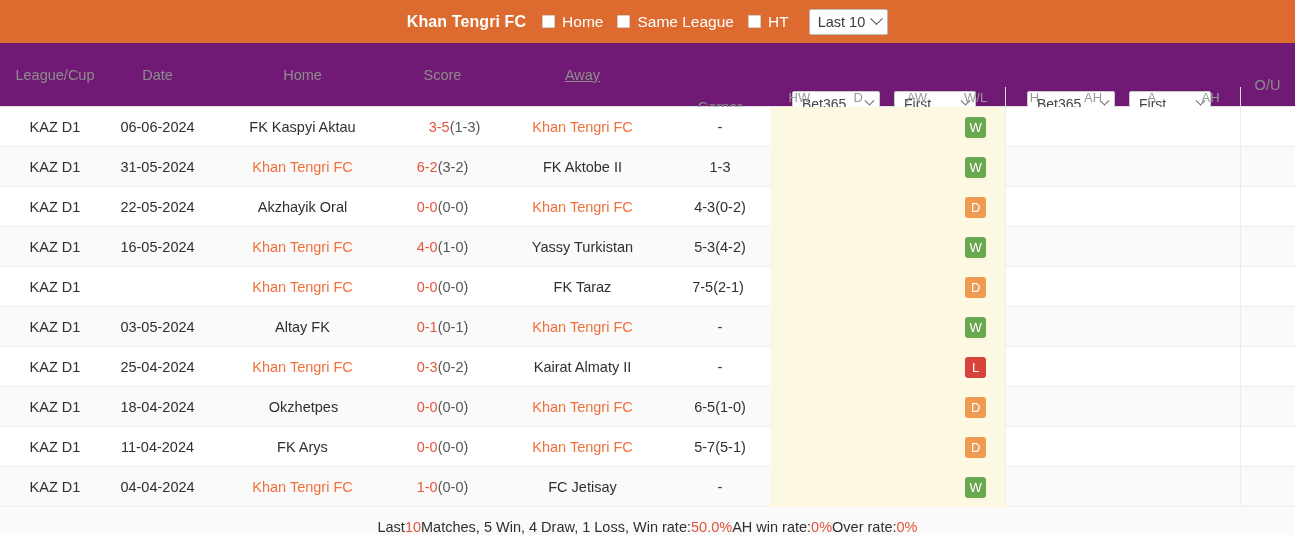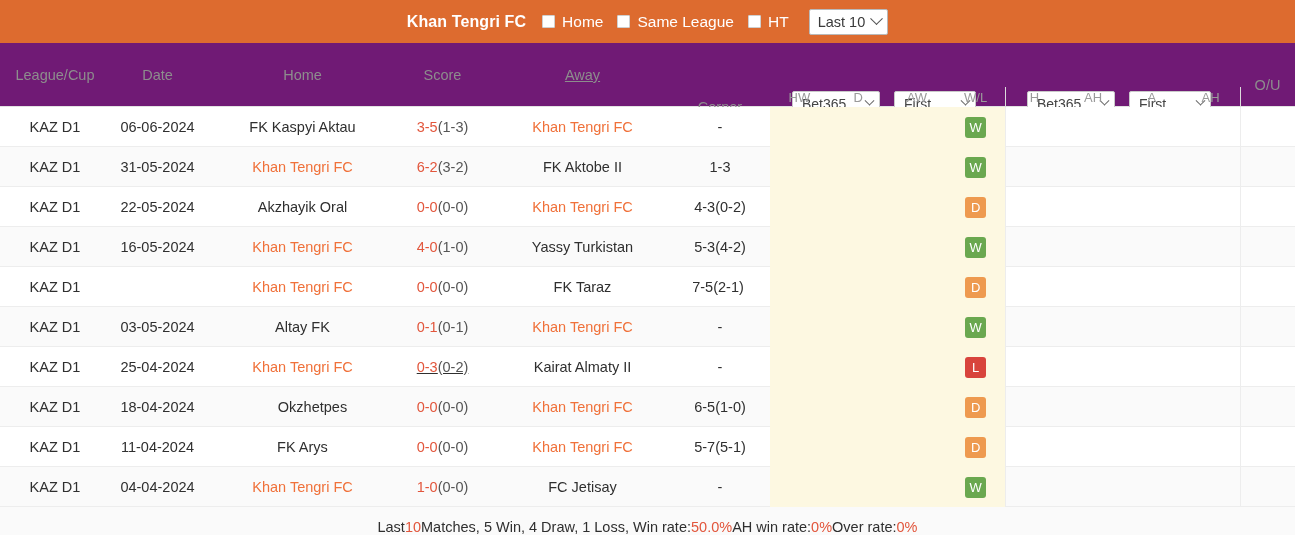--- a/index.html
+++ b/index.html
@@ -223,21 +223,21 @@
     <div class="th-sub" style="left: 1181.25px; width: 58.75px; top: 47px;">AH</div>
     <div class="th" style="left: 1240px; width: 55px; top: 34px;">O/U</div>
   </div>
 
 <div class="tbody" id="tbody">
     <div class="row">
       <div class="yellow" style="left: 770px; width: 235px;"></div>
       <div class="cell" style="left: 10px; width: 90px;">KAZ D1</div>
       <div class="cell" style="left: 110px; width: 95px;">06-06-2024</div>
       <div class="cell" style="left: 215px; width: 175px;">FK Kaspyi Aktau</div>
-      <div class="cell" style="left: 390px; width: 105px;"><span class="score-main">3-5</span><span class="score-ht">(1-3)</span></div>
+      <div class="cell" style="left: 402px; width: 105px;"><span class="score-main">3-5</span><span class="score-ht">(1-3)</span></div>
       <div class="cell hl-home" style="left: 495px; width: 175px;">Khan Tengri FC</div>
       <div class="cell" style="left: 670px; width: 100px;">-</div>
       <div class="badge" style="left: 965.125px; background: rgb(106, 168, 79);">W</div>
       <div style="position: absolute; left: 1005px; top: 0px; width: 1px; height: 40px; background: rgb(237, 237, 237);"></div>
       <div style="position: absolute; left: 1240px; top: 0px; width: 1px; height: 40px; background: rgb(237, 237, 237);"></div>
     </div>
     <div class="row alt">
       <div class="yellow" style="left: 770px; width: 235px;"></div>
       <div class="cell" style="left: 10px; width: 90px;">KAZ D1</div>
       <div class="cell" style="left: 110px; width: 95px;">31-05-2024</div>
@@ -294,32 +294,32 @@
       <div class="cell" style="left: 670px; width: 100px;">-</div>
       <div class="badge" style="left: 965.125px; background: rgb(106, 168, 79);">W</div>
       <div style="position: absolute; left: 1005px; top: 0px; width: 1px; height: 40px; background: rgb(237, 237, 237);"></div>
       <div style="position: absolute; left: 1240px; top: 0px; width: 1px; height: 40px; background: rgb(237, 237, 237);"></div>
     </div>
     <div class="row">
       <div class="yellow" style="left: 770px; width: 235px;"></div>
       <div class="cell" style="left: 10px; width: 90px;">KAZ D1</div>
       <div class="cell" style="left: 110px; width: 95px;">25-04-2024</div>
       <div class="cell hl-home" style="left: 215px; width: 175px;">Khan Tengri FC</div>
-      <div class="cell" style="left: 390px; width: 105px; text-decoration: underline;"><span class="score-main">0-3</span><span class="score-ht">(0-2)</span></div>
+      <div class="cell" style="left: 390px; width: 105px;"><span class="score-main">0-3</span><span class="score-ht">(0-2)</span></div>
       <div class="cell" style="left: 495px; width: 175px;">Kairat Almaty II</div>
       <div class="cell" style="left: 670px; width: 100px;">-</div>
       <div class="badge" style="left: 965.125px; background: rgb(216, 68, 60);">L</div>
       <div style="position: absolute; left: 1005px; top: 0px; width: 1px; height: 40px; background: rgb(237, 237, 237);"></div>
       <div style="position: absolute; left: 1240px; top: 0px; width: 1px; height: 40px; background: rgb(237, 237, 237);"></div>
     </div>
     <div class="row alt">
       <div class="yellow" style="left: 770px; width: 235px;"></div>
       <div class="cell" style="left: 10px; width: 90px;">KAZ D1</div>
       <div class="cell" style="left: 110px; width: 95px;">18-04-2024</div>
-      <div class="cell" style="left: 225px; width: 175px;">Okzhetpes</div>
+      <div class="cell" style="left: 216px; width: 175px;">Okzhetpes</div>
       <div class="cell" style="left: 390px; width: 105px;"><span class="score-main">0-0</span><span class="score-ht">(0-0)</span></div>
       <div class="cell hl-home" style="left: 495px; width: 175px;">Khan Tengri FC</div>
       <div class="cell" style="left: 670px; width: 100px;">6-5(1-0)</div>
       <div class="badge" style="left: 965.125px; background: rgb(238, 154, 79);">D</div>
       <div style="position: absolute; left: 1005px; top: 0px; width: 1px; height: 40px; background: rgb(237, 237, 237);"></div>
       <div style="position: absolute; left: 1240px; top: 0px; width: 1px; height: 40px; background: rgb(237, 237, 237);"></div>
     </div>
     <div class="row">
       <div class="yellow" style="left: 770px; width: 235px;"></div>
       <div class="cell" style="left: 10px; width: 90px;">KAZ D1</div>

